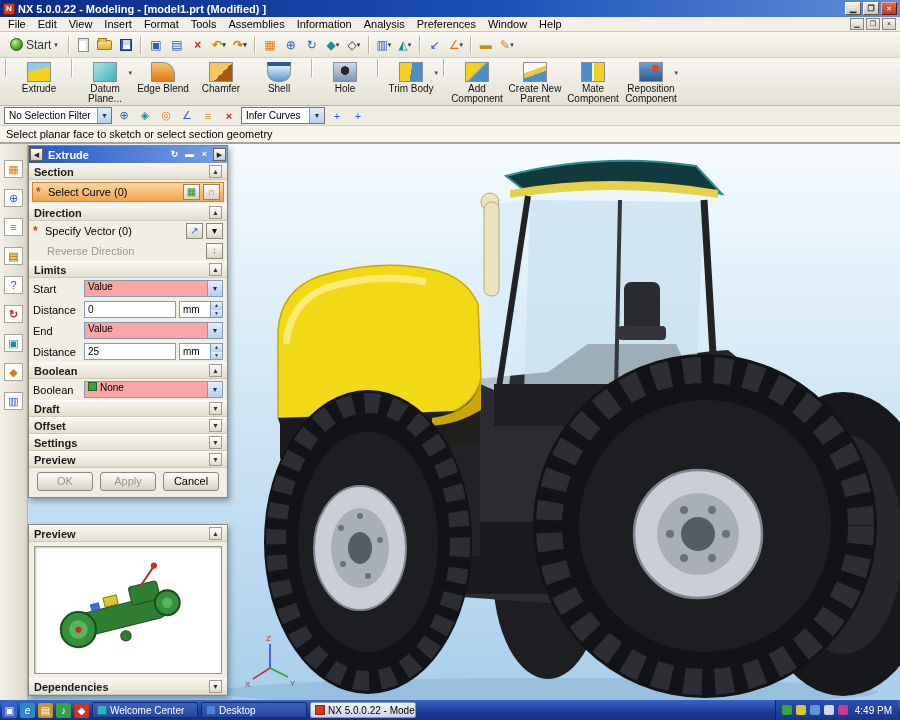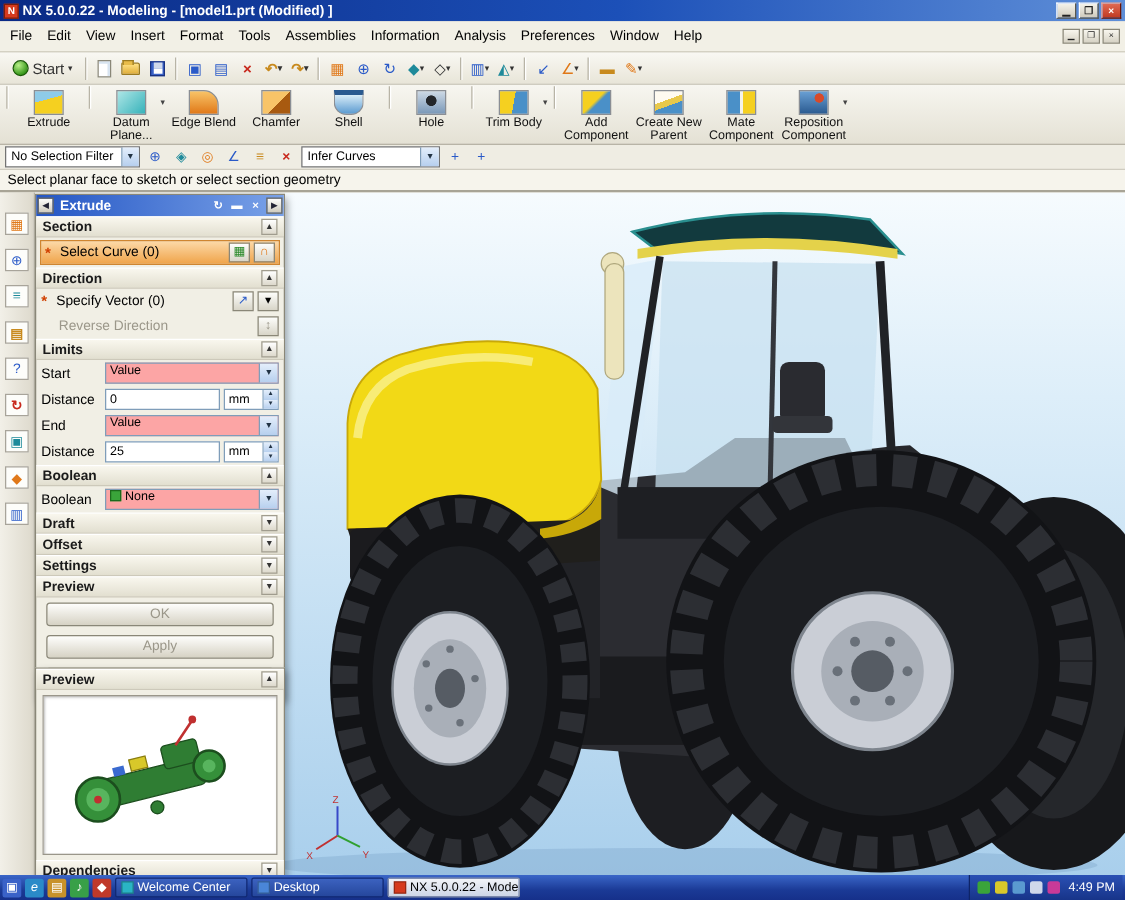--- a/index.html
+++ b/index.html
@@ -11,21 +11,21 @@
   .titlebar{height:17px;background:linear-gradient(90deg,#0a2a85 0%,#1c50b8 55%,#5f8fd8 100%);
     color:#fff;display:flex;align-items:center;gap:3px;padding:0 3px;font-size:11px;font-weight:bold;flex:0 0 auto;}
   .appicon{width:12px;height:12px;background:#d63a1e;color:#fff;font-size:8px;font-weight:bold;
     display:flex;align-items:center;justify-content:center;border:1px solid #7a1c0a;}
   .win-btns{margin-left:auto;display:flex;gap:2px;}
   .win-btn{width:16px;height:13px;background:linear-gradient(#f4f2ea,#cfcabc);border:1px solid;
     border-color:#fff #5a574c #5a574c #fff;font-size:8px;line-height:11px;text-align:center;color:#222;font-weight:bold;}
   .win-btn.close{background:linear-gradient(#e06a52,#c03a22);color:#fff;border-color:#f0a896 #6a1404 #6a1404 #f0a896;}
 
   
-  .menubar{height:25px;background:#f2f0e6;border-bottom:1px solid #cac6b8;display:flex;align-items:center;
+  .menubar{height:15px;background:#f2f0e6;border-bottom:1px solid #cac6b8;display:flex;align-items:center;
     padding:0 2px;flex:0 0 auto;}
   .menu-item{padding:1px 6px;color:#000;cursor:default;}
   .child-btns{margin-left:auto;display:flex;gap:2px;padding-right:2px;}
   .child-btn{width:14px;height:12px;background:linear-gradient(#f8f6ee,#d6d2c4);border:1px solid #8a8778;
     font-size:7px;line-height:10px;text-align:center;color:#222;}
 
   
   .toolbar1{height:26px;background:linear-gradient(#f9f8f3,#e8e5d8);border-bottom:1px solid #cfccc0;
     display:flex;align-items:center;gap:1px;padding:0 4px;flex:0 0 auto;}
   .t1btn{min-width:20px;height:20px;display:flex;align-items:center;justify-content:center;font-size:12px;
@@ -117,21 +117,21 @@
   .dlabel{width:48px;flex:0 0 auto;}
   .dcombo{flex:1;height:17px;background:#fca5a5;border:1px solid #7f9db9;display:flex;
     padding-left:3px;font-size:10px;}
   .dinput{flex:1;height:17px;background:#fff;border:1px solid #7f9db9;font-size:10px;padding-left:3px;
     display:flex;align-items:center;}
   .unitbox{width:44px;height:17px;background:#fff;border:1px solid #7f9db9;display:flex;align-items:center;
     padding-left:3px;font-size:10px;flex:0 0 auto;}
   .spin{width:12px;height:100%;border-left:1px solid #7f9db9;display:flex;flex-direction:column;margin-left:auto;}
   .spin span{flex:1;font-size:5px;line-height:7px;text-align:center;background:linear-gradient(#e4eefb,#b6cfee);color:#234;}
   .greensq{width:9px;height:9px;background:#3aa43a;border:1px solid #1c6a1c;margin-right:3px;flex:0 0 auto;}
-  .btnrow{display:flex;gap:7px;padding:4px 8px 6px;flex-direction:column;}
+  .btnrow{display:flex;gap:7px;padding:4px 8px 6px;}
   .btn{flex:1;height:19px;border:1px solid #8a8778;border-radius:3px;background:linear-gradient(#fefefc,#d6d2c4);
     font-size:11px;text-align:center;line-height:17px;color:#000;}
   .btn.disabled{color:#9b978a;}
 
   
   .pvpanel{position:absolute;left:28px;top:380px;width:200px;height:172px;background:#f1efe5;
     border:1px solid #8a8778;box-shadow:2px 3px 6px rgba(0,0,0,.3);display:flex;flex-direction:column;}
   .pvimg{flex:1;margin:4px 5px;background:#fff;border:1px solid #9a968a;box-shadow:inset 1px 1px 2px rgba(0,0,0,.25);
     display:flex;align-items:center;justify-content:center;overflow:hidden;}
 
@@ -283,21 +283,21 @@
     <span class="combo" style="width:108px">
       <span class="val">No Selection Filter</span>
       <span class="arrowbox">▼</span>
     </span>
     <span class="selic glyph-blue">⊕</span>
     <span class="selic glyph-teal">◈</span>
     <span class="selic glyph-orange">◎</span>
     <span class="selic glyph-blue">∠</span>
     <span class="selic glyph-gold">≡</span>
     <span class="selic glyph-red">×</span>
-    <span class="combo" style="width:111px">
+    <span class="combo" style="width:84px">
       <span class="val">Infer Curves</span>
       <span class="arrowbox">▼</span>
     </span>
     <span class="selic glyph-blue">+</span>
     <span class="selic glyph-blue">+</span>
   </div>
 
   <div class="promptbar">
     <span>Select planar face to sketch or select section geometry</span>
   </div>

